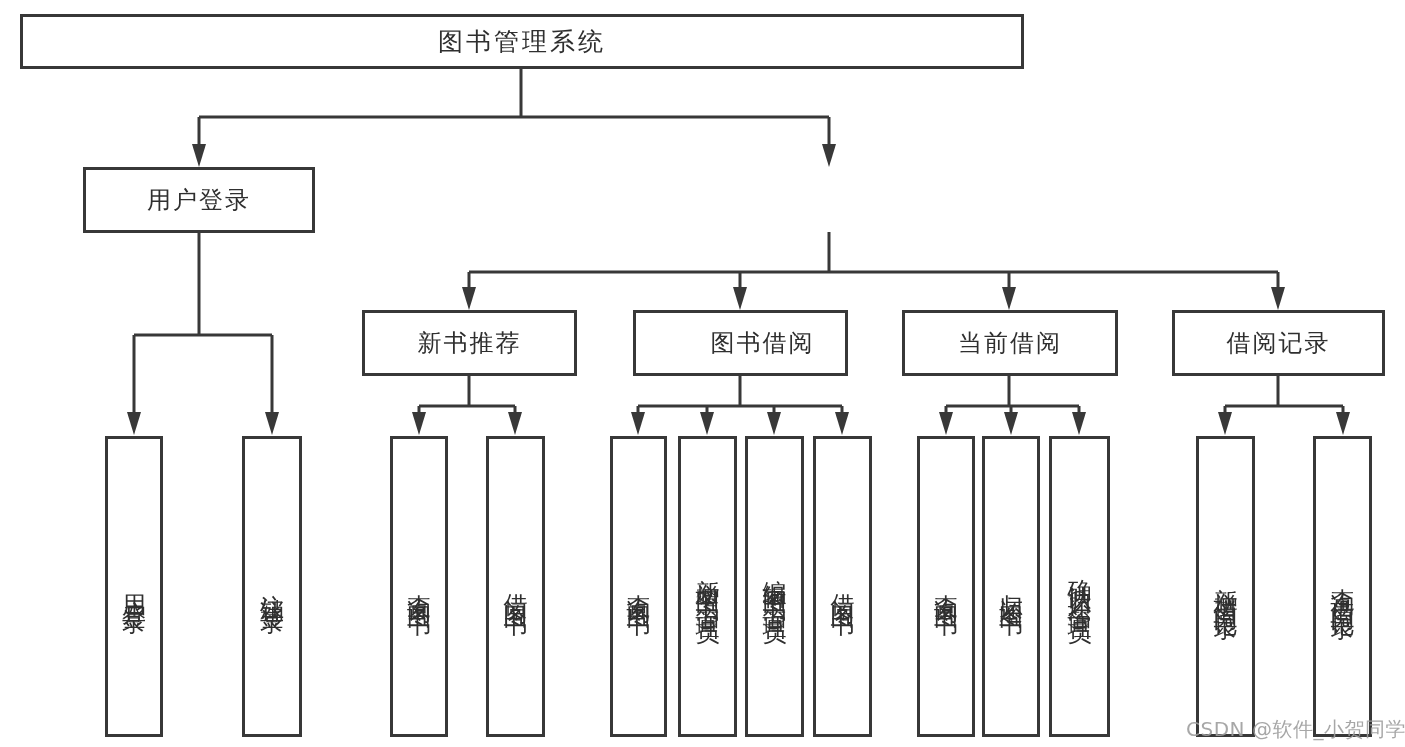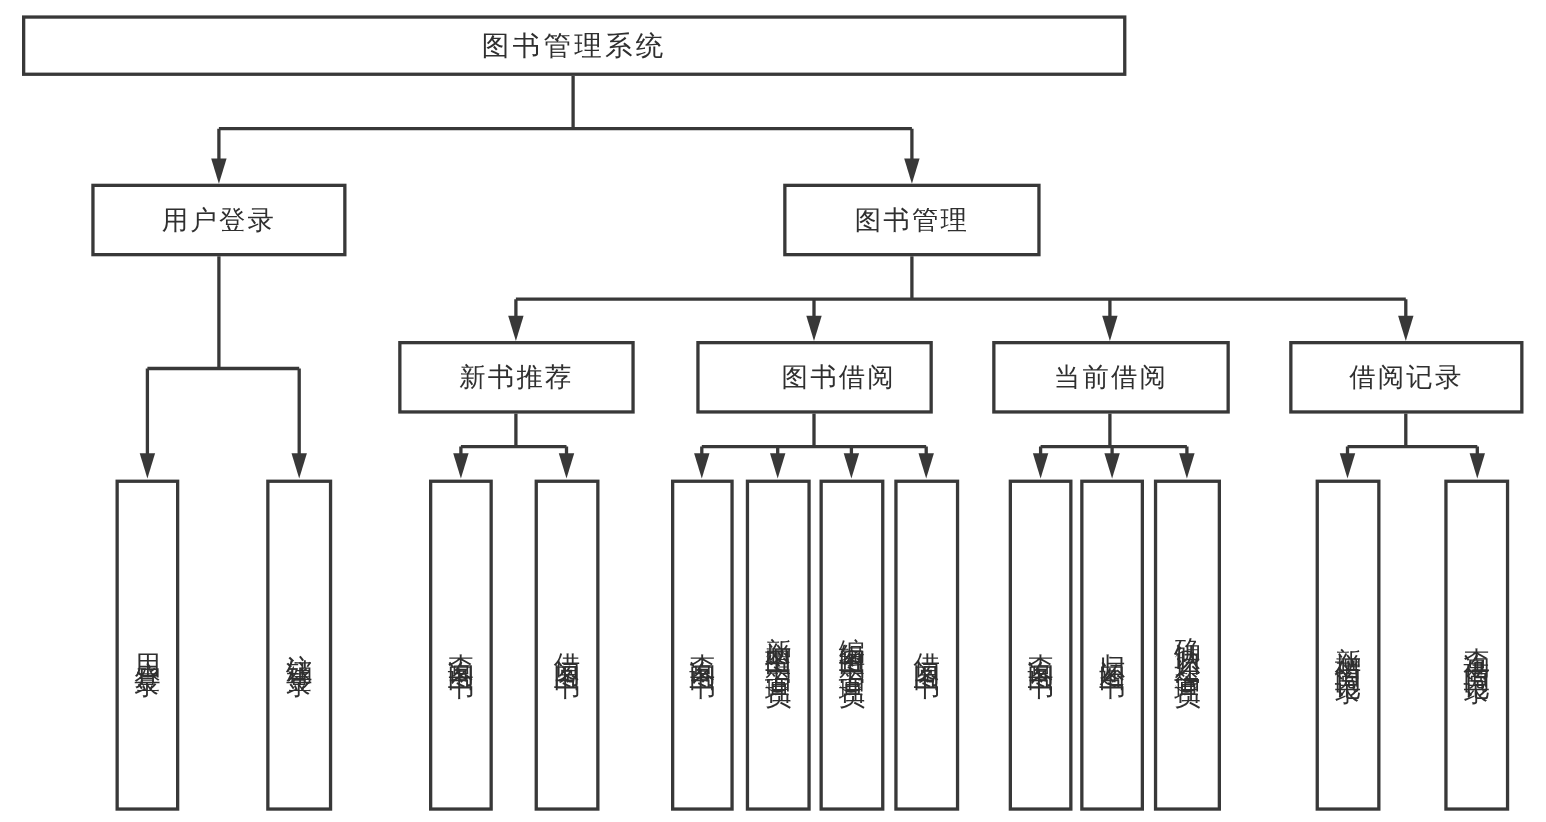--- a/index.html
+++ b/index.html
@@ -115,35 +115,35 @@
     <g>
       <path d="M1278 375 V406 M1225 406 H1343 M1225 406 V416 M1343 406 V416"></path>
       <polygon points="1218,412 1232,412 1225,435"></polygon>
       <polygon points="1336,412 1350,412 1343,435"></polygon>
     </g>
   </svg>
 
   <div class="hnode root" style="left:20px; top:14px; width:1004px; height:55px;">图书管理系统</div>
 
   <div class="hnode" style="left:83px; top:167px; width:232px; height:66px;">用户登录</div>
-  <div class="hnode" style="left:712px; top:167px; width:234px; height:66px;">图书管理</div>
 
   <div class="hnode" style="left:362px; top:310px; width:215px; height:66px;text-align:right;">新书推荐</div>
   <div class="hnode" style="left:633px; top:310px; width:215px; height:66px;padding-left:44px;">图书借阅</div>
   <div class="hnode" style="left:902px; top:310px; width:216px; height:66px;">当前借阅</div>
   <div class="hnode" style="left:1172px; top:310px; width:213px; height:66px;">借阅记录</div>
 
   <div class="leaf" style="left:105px; width:58px;">用户登录</div>
   <div class="leaf" style="left:242px; width:60px;">注销登录</div>
   <div class="leaf" style="left:390px; width:58px;">查询图书</div>
   <div class="leaf" style="left:486px; width:59px;">借阅图书</div>
   <div class="leaf" style="left:610px; width:57px;">查询图书</div>
   <div class="leaf" style="left:678px; width:59px;">新增图书（管理员）</div>
   <div class="leaf" style="left:745px; width:59px;">编辑图书（管理员）</div>
   <div class="leaf" style="left:813px; width:59px;">借阅图书</div>
   <div class="leaf" style="left:917px; width:58px;">查询图书</div>
   <div class="leaf" style="left:982px; width:58px;">归还图书</div>
   <div class="leaf" style="left:1049px; width:61px;">确认归还（管理员）</div>
   <div class="leaf" style="left:1196px; width:59px;">新增借阅记录</div>
   <div class="leaf" style="left:1313px; width:59px;">查询借阅记录</div>
 
+  <div class="watermark">CSDN @软件_小贺同学</div>
 
 </div>
 
 </body></html>

